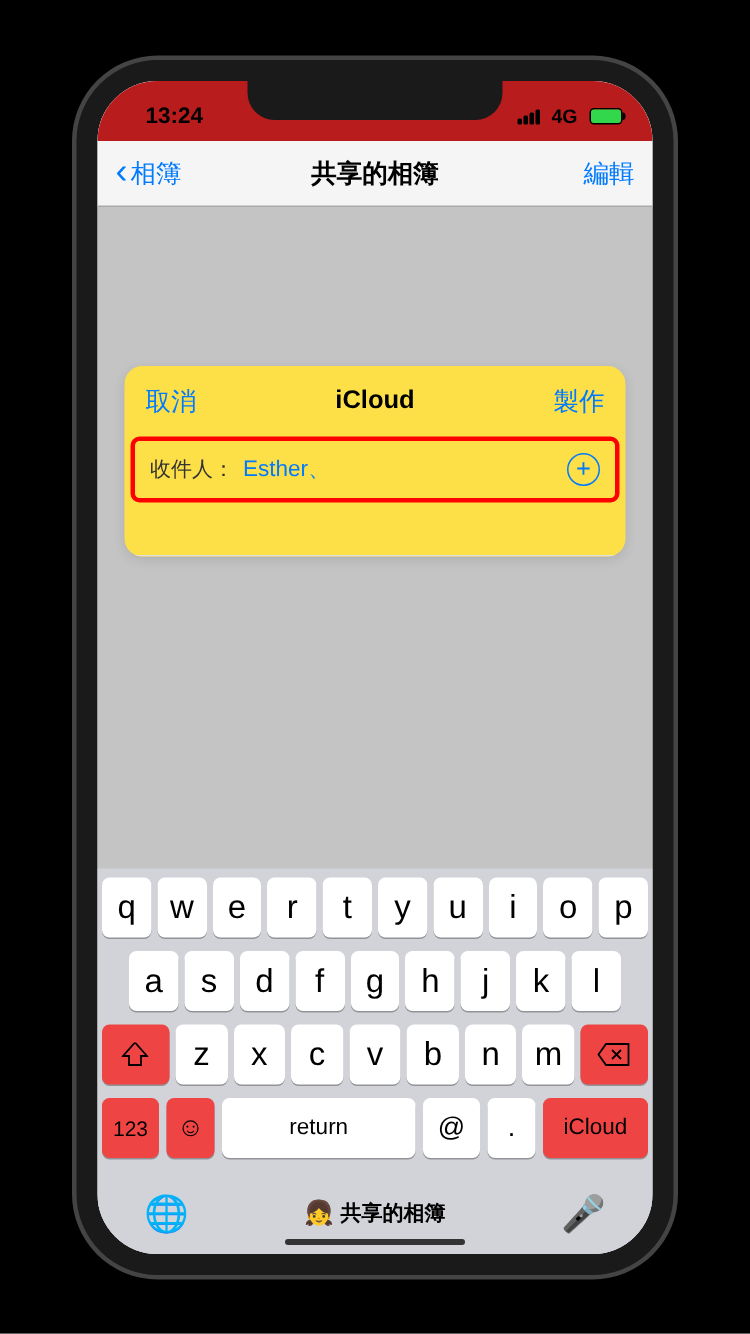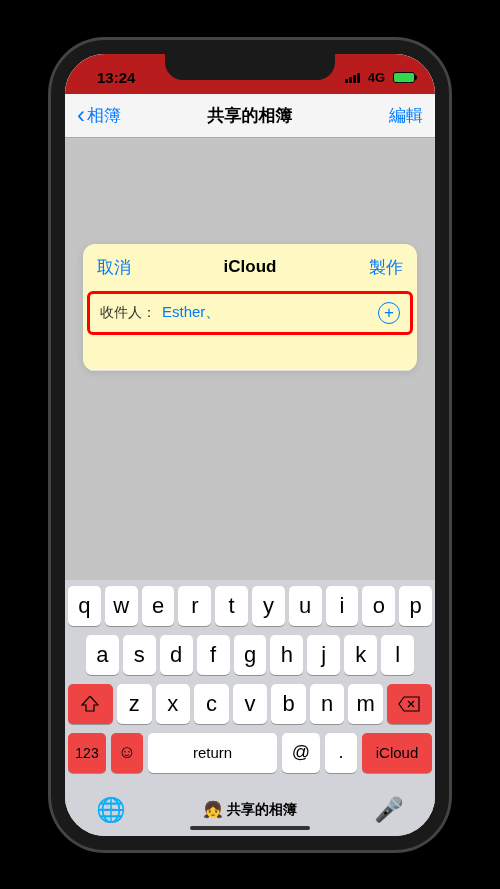--- a/index.html
+++ b/index.html
@@ -92,21 +92,21 @@
       gap: 2px;
     }
     .chevron-left { font-size: 24px; line-height: 1; font-weight: 300; }
     .nav-title { font-size: 17px; font-weight: 600; position: absolute; left: 50%; transform: translateX(-50%); }
     .nav-edit { color: #007aff; font-size: 17px; }
     .sheet {
       position: absolute;
       top: 190px;
       left: 18px;
       right: 18px;
-      background: #fef9c3;
+      background: #fde047;
       border-radius: 12px;
       overflow: hidden;
       box-shadow: 0 2px 8px rgba(0,0,0,0.1);
     }
     .sheet-header {
       display: flex;
       justify-content: space-between;
       align-items: center;
       padding: 12px 14px;
     }

